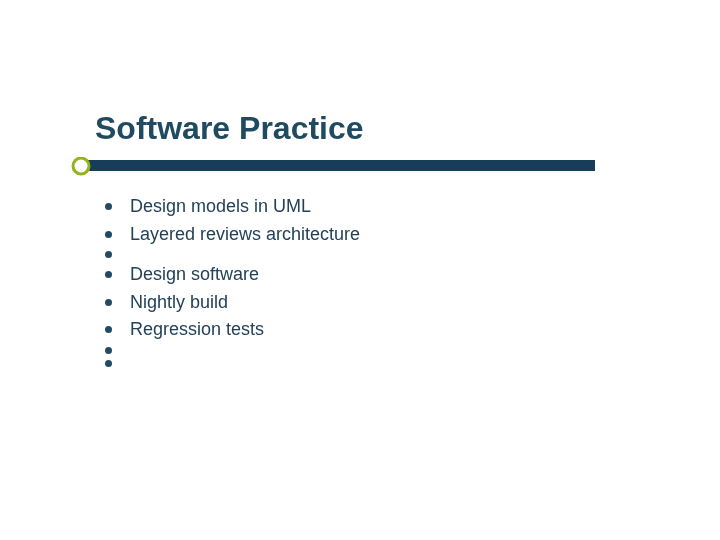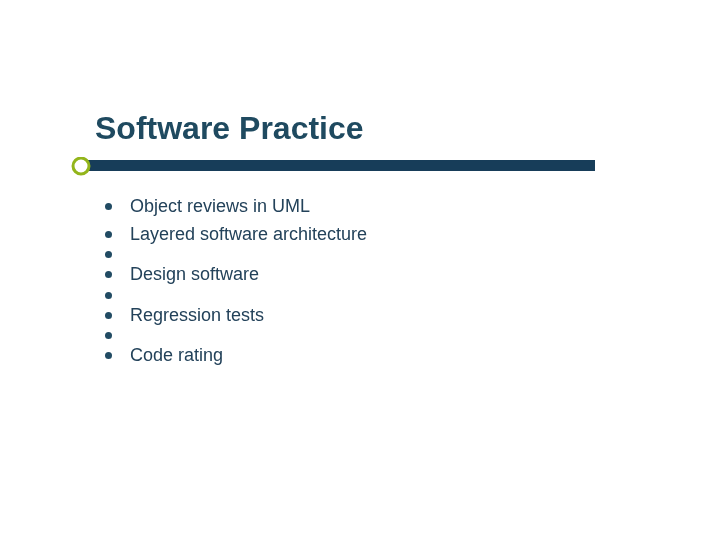--- a/index.html
+++ b/index.html
@@ -70,42 +70,42 @@
   <div class="underline-wrap">
     <svg width="525" height="22" viewBox="0 0 525 22">
       <rect x="18" y="3" width="507" height="11" fill="#173d59"></rect>
       <circle cx="11" cy="9" r="8" fill="none" stroke="#93b51b" stroke-width="3"></circle>
     </svg>
   </div>
 
   <div class="content">
     <div class="item">
       <span class="bullet"></span>
-      <span class="item-text">Object reviews in UML</span>
+      <span class="item-text">Design models in UML</span>
     </div>
     <div class="item">
       <span class="bullet"></span>
-      <span class="item-text">Layered software architecture</span>
+      <span class="item-text">Layered reviews architecture</span>
     </div>
     <div class="item">
       <span class="bullet"></span>
     </div>
     <div class="item">
       <span class="bullet"></span>
       <span class="item-text">Design software</span>
     </div>
     <div class="item">
       <span class="bullet"></span>
+      <span class="item-text">Nightly build</span>
     </div>
     <div class="item">
       <span class="bullet"></span>
       <span class="item-text">Regression tests</span>
     </div>
     <div class="item">
       <span class="bullet"></span>
     </div>
     <div class="item">
       <span class="bullet"></span>
-      <span class="item-text">Code rating</span>
     </div>
   </div>
 
 </div>
 
 </body></html>

